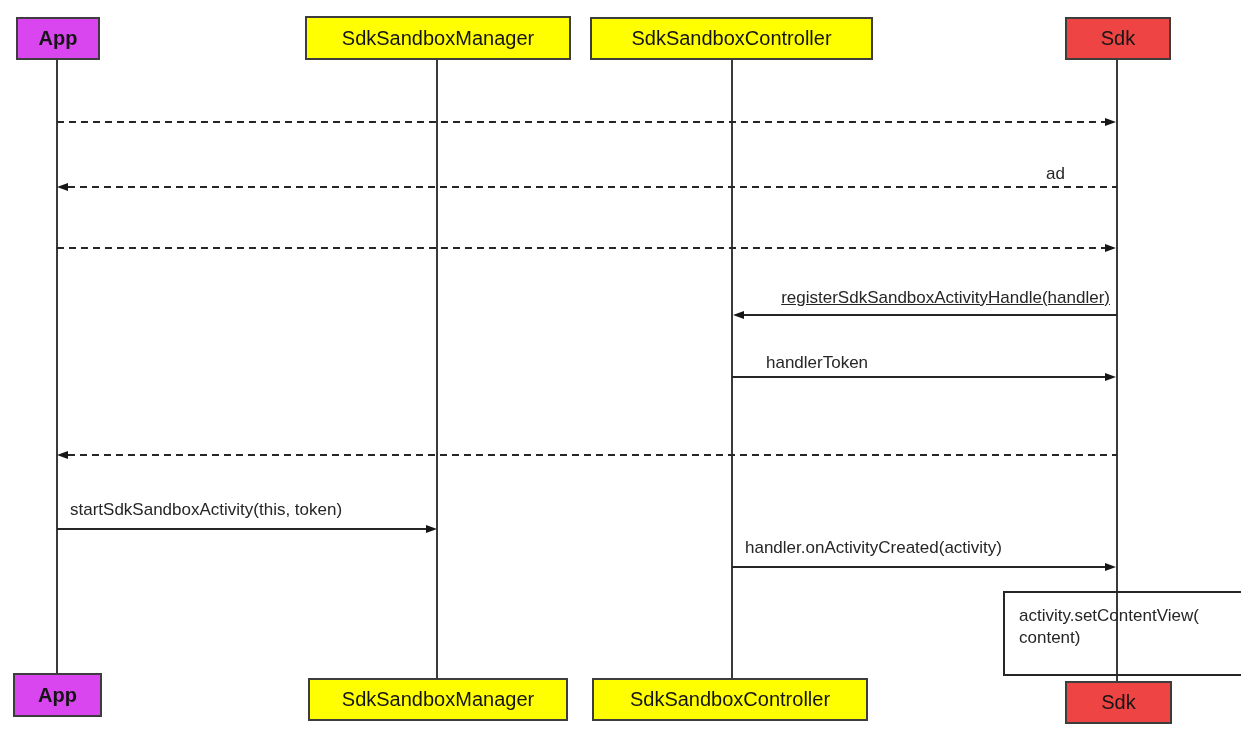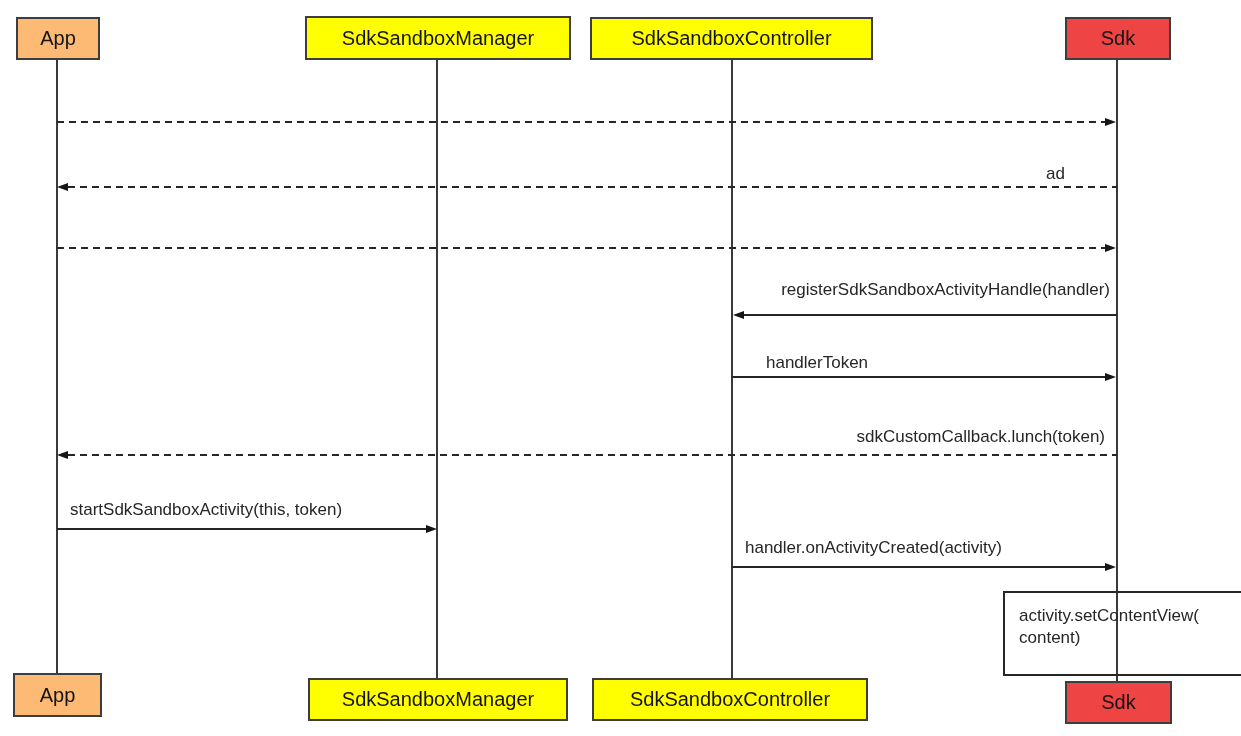--- a/index.html
+++ b/index.html
@@ -5,21 +5,21 @@
   html,body{margin:0;padding:0;background:#ffffff;}
   .stage{
     position:relative;width:1241px;height:736px;background:#ffffff;
     font-family:"Liberation Sans", sans-serif;color:#1f1f1f;overflow:hidden;
   }
   .actor{
     position:absolute;display:flex;align-items:center;justify-content:center;
     border:2px solid #3d3d3d;box-sizing:border-box;
     font-size:20px;color:#151515;
   }
-  .fill-pink{background:#fdba74;}
+  .fill-pink{background:#d946ef;font-weight:bold;}
   .fill-yellow{background:#ffff00;}
   .fill-green{background:#ef4444;}
   .lifeline{position:absolute;width:2px;background:#3a3a3a;}
   .msg-label{
     position:absolute;font-size:17px;color:#262626;white-space:nowrap;
   }
   .line{position:absolute;height:2px;}
   .line.solid{background:#262626;}
   .line.dashed{
     background:repeating-linear-gradient(to right,#262626 0,#262626 7px,transparent 7px,transparent 12px);
@@ -59,29 +59,28 @@
   <div class="line dashed" style="left:57px;top:121px;width:1049px;"></div>
   <div class="arrow right" style="left:1105px;top:118px;"></div>
 
   <div class="msg-label" style="right:176px;top:164px;margin-left:40px;">ad</div>
   <div class="line dashed" style="left:68px;top:186px;width:1049px;"></div>
   <div class="arrow left" style="left:57px;top:183px;"></div>
 
   <div class="line dashed" style="left:57px;top:247px;width:1049px;"></div>
   <div class="arrow right" style="left:1105px;top:244px;"></div>
 
-  <div class="msg-label" style="right:131px;top:280px;">registerSdkSandboxActivityHandle(handler)</div>
+  <div class="msg-label" style="right:131px;top:288px;text-decoration:underline;">registerSdkSandboxActivityHandle(handler)</div>
   <div class="line solid" style="left:744px;top:314px;width:373px;"></div>
   <div class="arrow left" style="left:733px;top:311px;"></div>
 
   <div class="msg-label" style="left:766px;top:353px;">handlerToken</div>
   <div class="line solid" style="left:732px;top:376px;width:374px;"></div>
   <div class="arrow right" style="left:1105px;top:373px;"></div>
 
-  <div class="msg-label" style="right:136px;top:427px;">sdkCustomCallback.lunch(token)</div>
   <div class="line dashed" style="left:68px;top:454px;width:1049px;"></div>
   <div class="arrow left" style="left:57px;top:451px;"></div>
 
   <div class="msg-label" style="left:70px;top:500px;">startSdkSandboxActivity(this, token)</div>
   <div class="line solid" style="left:57px;top:528px;width:369px;"></div>
   <div class="arrow right" style="left:426px;top:525px;"></div>
 
   <div class="msg-label" style="left:745px;top:538px;">handler.onActivityCreated(activity)</div>
   <div class="line solid" style="left:732px;top:566px;width:374px;"></div>
   <div class="arrow right" style="left:1105px;top:563px;"></div>

